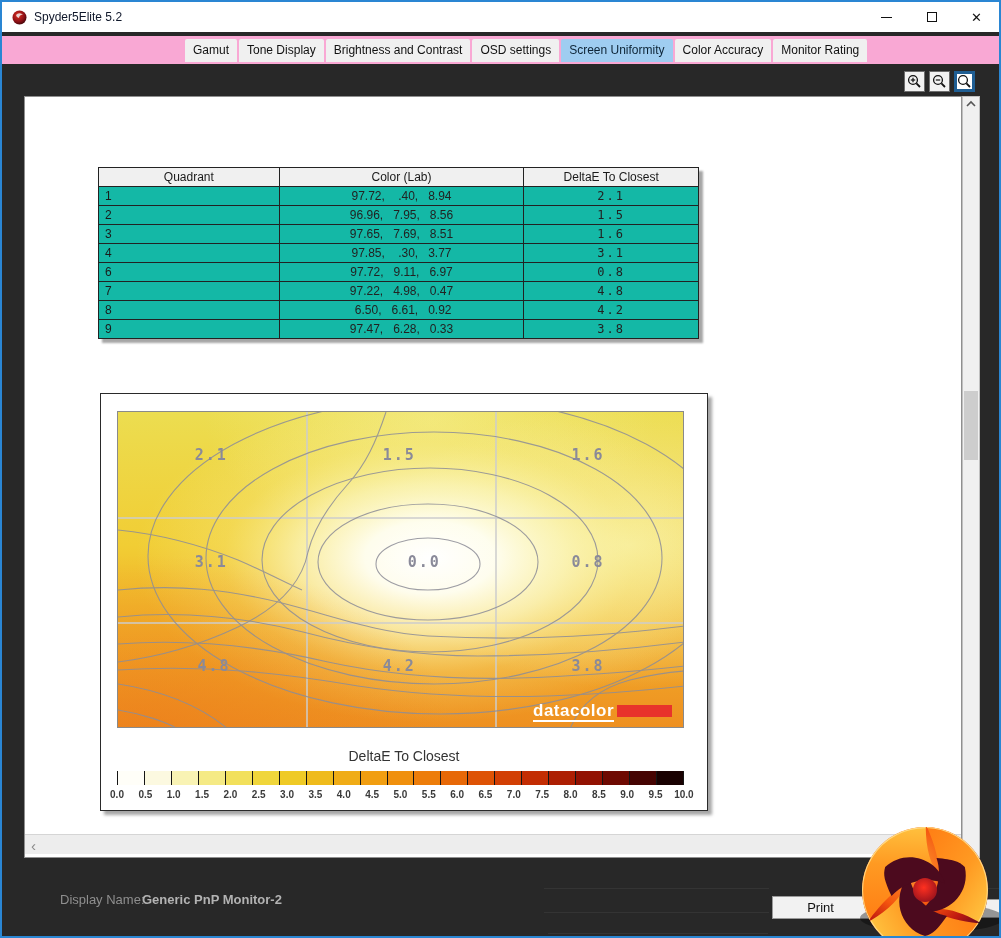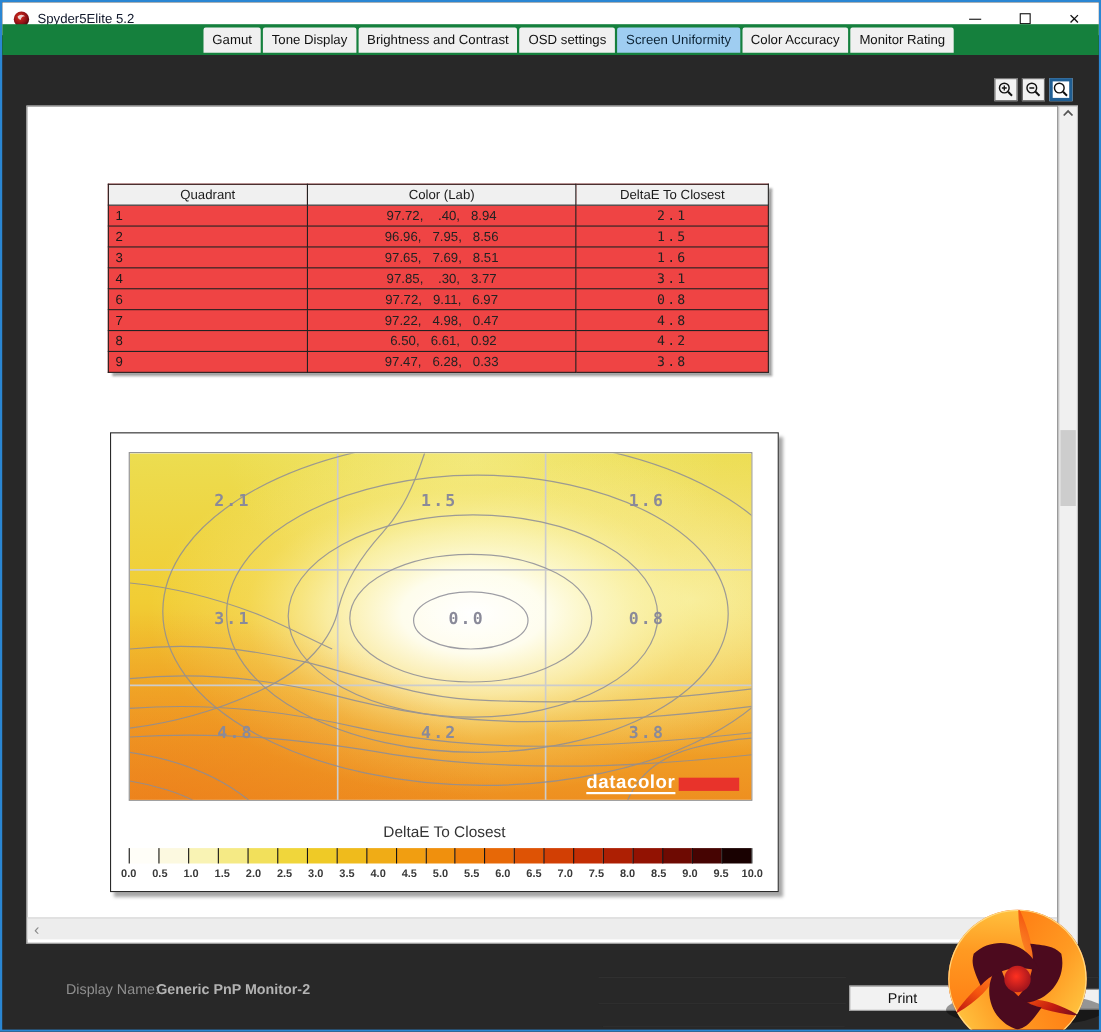--- a/index.html
+++ b/index.html
@@ -12,42 +12,42 @@
   
   .titlebar{position:absolute;left:0;top:0;width:100%;height:30px;background:#ffffff;}
   .app-icon{position:absolute;left:10px;top:8px;width:15px;height:15px;}
   .title-text{position:absolute;left:32px;top:0;height:30px;line-height:30px;font-size:12px;color:#0f172a;}
   .winbtn{position:absolute;top:0;width:45px;height:30px;display:flex;align-items:center;justify-content:center;color:#111;}
   .winbtn.min{right:90px;} .winbtn.max{right:45px;} .winbtn.close{right:0;}
   .glyph-min{width:11px;height:1px;background:#111;}
   .glyph-max{width:10px;height:10px;border:1px solid #111;}
   .glyph-close{font-size:13px;line-height:1;}
   
-  .tabstrip{position:absolute;left:0;top:20px;width:100%;height:28px;background:#15803d;}
+  .tabstrip{position:absolute;left:0;top:34px;width:100%;height:28px;background:#f9a8d4;}
   .tabs{position:absolute;left:183px;top:3px;display:flex;height:23px;}
   .tab{
     background:#f0f0f0;color:#111;font-size:12px;line-height:23px;
     padding:0 8px;margin-right:2px;white-space:nowrap;cursor:default;
     border-radius:2px 2px 0 0;
   }
   .tab.selected{background:#9fcdf1;color:#0d2436;}
   
   .zoombar{position:absolute;right:24px;top:69px;display:flex;gap:4px;}
   .zbtn{width:21px;height:21px;background:#f2f2f2;border:1px solid #6d6d6d;display:flex;align-items:center;justify-content:center;}
   .zbtn.active{border:3px solid #1f5e93;background:#fff;}
   
   .page{
     position:absolute;left:22px;top:94px;width:938px;height:762px;
     background:#ffffff;border:1px solid #8f8f8f;
   }
   .heading{position:absolute;left:74px;top:24px;font-size:15px;color:#1a1a1a;}
   
   .utable{
     position:absolute;left:73px;top:70px;width:601px;
-    border-collapse:collapse;background:#ef4444;
+    border-collapse:collapse;background:#14b8a6;
     box-shadow:4px 4px 2px rgba(0,0,0,0.35);
     font-size:12px;color:#1a1a1a;
   }
   .utable th{
     background:#f0f0f0;border:1px solid #222;font-weight:normal;
     height:19px;padding:0 4px;text-align:center;
   }
   .utable td{border:1px solid #222;height:19px;padding:0 6px;}
   .col-q{width:181px;} .col-lab{width:245px;} .col-de{width:175px;}
   td.lab{font-family:Liberation Sans, sans-serif;white-space:pre;text-align:center;font-size:12px;color:#222;}
@@ -60,21 +60,21 @@
   .heatmap{
     position:absolute;left:16px;top:17px;width:567px;height:317px;
     border:1px solid #8a8a8a;overflow:hidden;
   }
   .heatmap svg{position:absolute;left:0;top:0;}
   .map-label{
     position:absolute;transform:translate(-50%,-50%);
     font-family:"DejaVu Sans Mono", monospace;font-weight:bold;font-size:15px;
     letter-spacing:2px;color:#8a8a99;
   }
-  .dc-logo{position:absolute;left:415px;top:290px;display:flex;align-items:flex-end;}
+  .dc-logo{position:absolute;left:415px;top:290px;display:flex;align-items:center;}
   .dc-text{
     font-size:17px;font-weight:bold;color:#fff;letter-spacing:0.5px;
     border-bottom:2px solid #fff;padding-bottom:1px;line-height:1;
   }
   .dc-bar{width:55px;height:12px;background:#e8332b;margin-left:3px;margin-bottom:3px;}
   .map-caption{position:absolute;left:0;top:354px;width:100%;text-align:center;font-size:14px;color:#333;}
   .colorbar{
     position:absolute;left:16px;top:377px;width:567px;height:14px;display:flex;
     border-right:1px solid #151515;
   }

